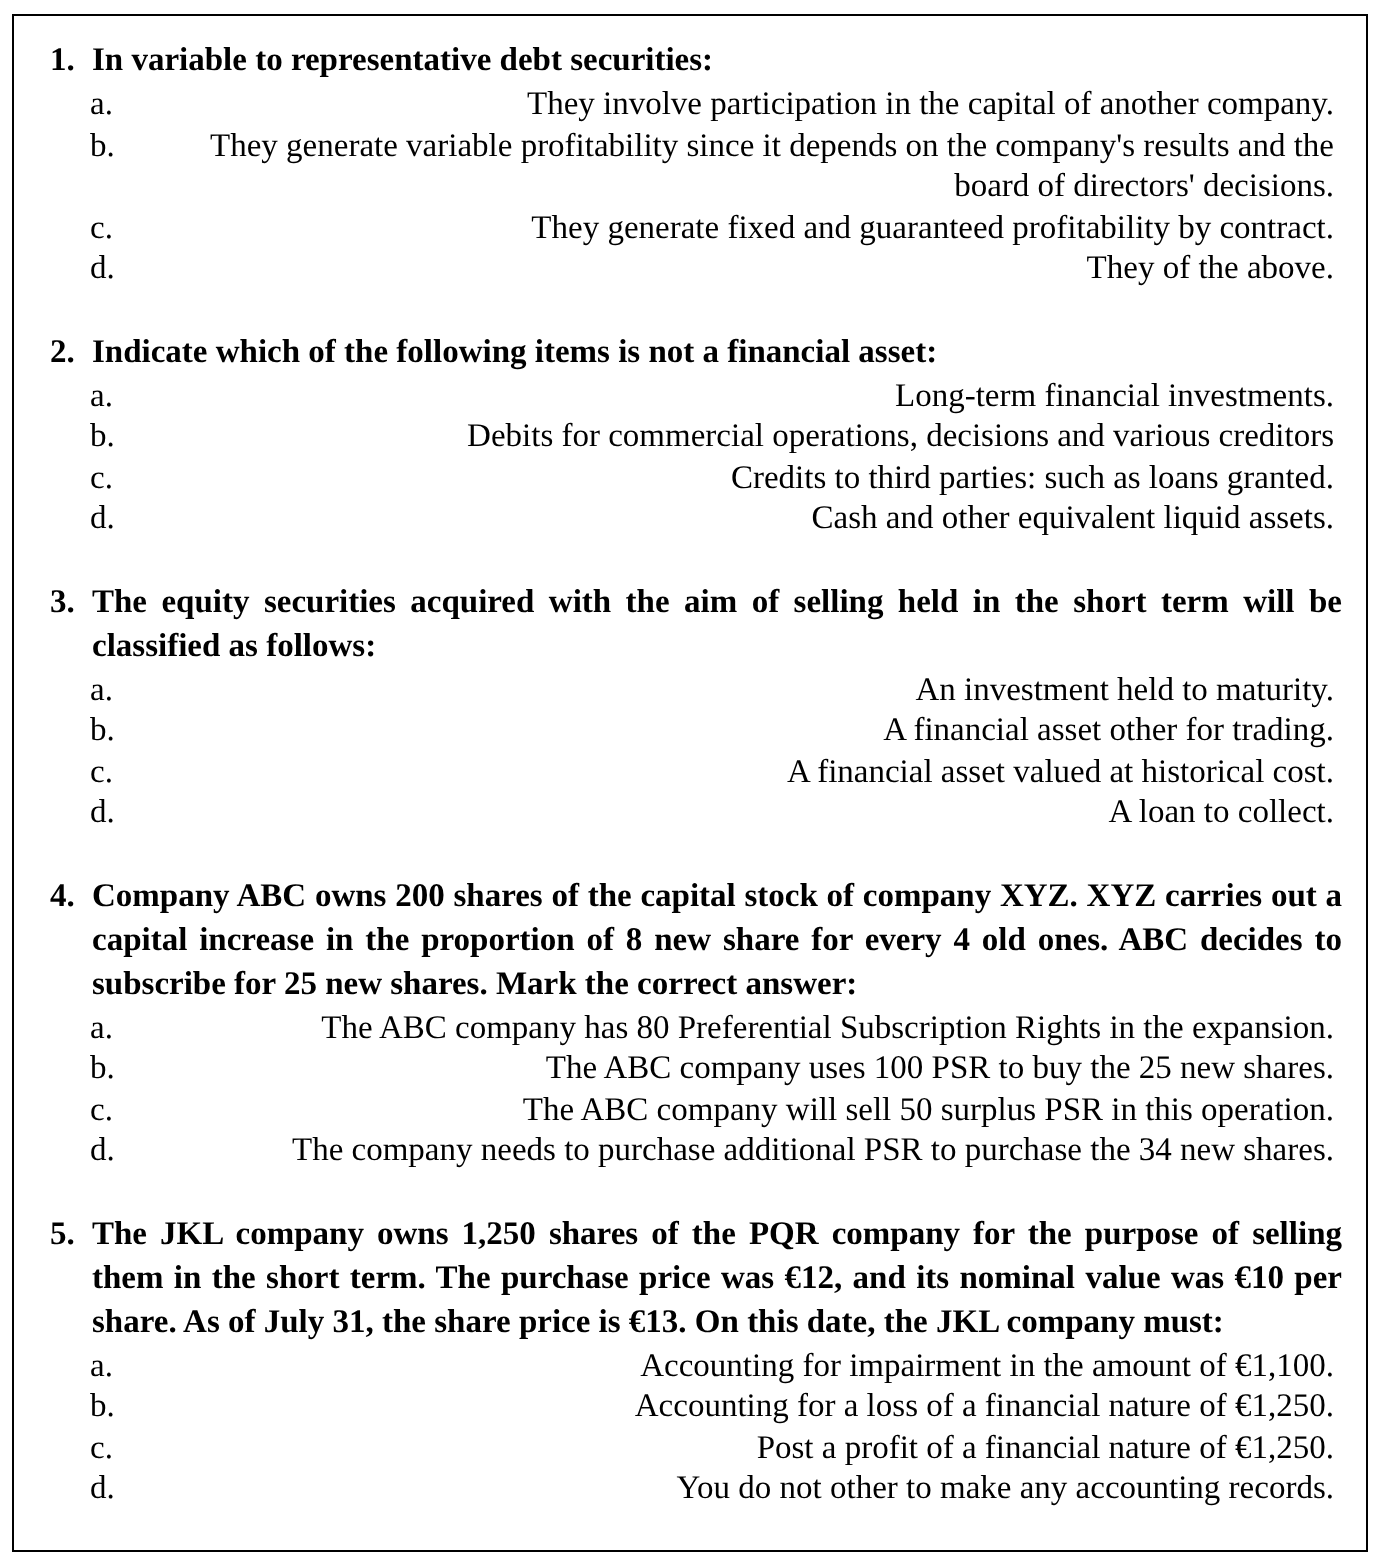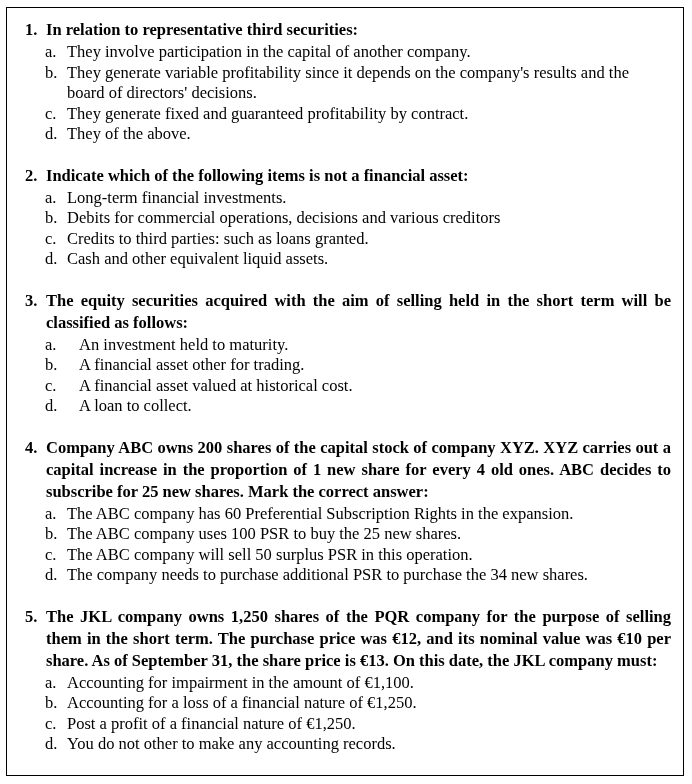--- a/index.html
+++ b/index.html
@@ -73,34 +73,34 @@
     flex: 0 0 auto;
     width: 22px;
     margin-left: 28px;
     text-align: left;
   }
   .answer-list.wide-gap .answer-letter {
     width: 34px;
   }
   .answer-text {
     flex: 1 1 auto;
-    text-align: left;
+    text-align: right;
     padding-right: 6px;
     font-family: Liberation Serif, serif;
   }
 </style>
 </head>
 <body>
 
 <div id="quiz-frame">
   <div id="quiz-body">
       <div class="question-block">
         <div class="question-row">
           <span class="question-number">1.</span>
-          <span class="question-text">In relation to representative third securities:</span>
+          <span class="question-text">In variable to representative debt securities:</span>
         </div>
         <div class="answer-list">
           <div class="answer-row">
             <span class="answer-letter">a.</span>
             <span class="answer-text">They involve participation in the capital of another company.</span>
           </div>
           <div class="answer-row">
             <span class="answer-letter">b.</span>
             <span class="answer-text">They generate variable profitability since it depends on the company's results and the board of directors' decisions.</span>
           </div>
@@ -158,45 +158,45 @@
           </div>
           <div class="answer-row">
             <span class="answer-letter">d.</span>
             <span class="answer-text">A loan to collect.</span>
           </div>
         </div>
       </div>
       <div class="question-block">
         <div class="question-row">
           <span class="question-number">4.</span>
-          <span class="question-text">Company ABC owns 200 shares of the capital stock of company XYZ. XYZ carries out a capital increase in the proportion of 1 new share for every 4 old ones. ABC decides to subscribe for 25 new shares. Mark the correct answer:</span>
-        </div>
-        <div class="answer-list">
-          <div class="answer-row">
-            <span class="answer-letter">a.</span>
-            <span class="answer-text">The ABC company has 60 Preferential Subscription Rights in the expansion.</span>
+          <span class="question-text">Company ABC owns 200 shares of the capital stock of company XYZ. XYZ carries out a capital increase in the proportion of 8 new share for every 4 old ones. ABC decides to subscribe for 25 new shares. Mark the correct answer:</span>
+        </div>
+        <div class="answer-list">
+          <div class="answer-row">
+            <span class="answer-letter">a.</span>
+            <span class="answer-text">The ABC company has 80 Preferential Subscription Rights in the expansion.</span>
           </div>
           <div class="answer-row">
             <span class="answer-letter">b.</span>
             <span class="answer-text">The ABC company uses 100 PSR to buy the 25 new shares.</span>
           </div>
           <div class="answer-row">
             <span class="answer-letter">c.</span>
             <span class="answer-text">The ABC company will sell 50 surplus PSR in this operation.</span>
           </div>
           <div class="answer-row">
             <span class="answer-letter">d.</span>
             <span class="answer-text">The company needs to purchase additional PSR to purchase the 34 new shares.</span>
           </div>
         </div>
       </div>
       <div class="question-block">
         <div class="question-row">
           <span class="question-number">5.</span>
-          <span class="question-text">The JKL company owns 1,250 shares of the PQR company for the purpose of selling them in the short term. The purchase price was €12, and its nominal value was €10 per share. As of September 31, the share price is €13. On this date, the JKL company must:</span>
+          <span class="question-text">The JKL company owns 1,250 shares of the PQR company for the purpose of selling them in the short term. The purchase price was €12, and its nominal value was €10 per share. As of July 31, the share price is €13. On this date, the JKL company must:</span>
         </div>
         <div class="answer-list">
           <div class="answer-row">
             <span class="answer-letter">a.</span>
             <span class="answer-text">Accounting for impairment in the amount of €1,100.</span>
           </div>
           <div class="answer-row">
             <span class="answer-letter">b.</span>
             <span class="answer-text">Accounting for a loss of a financial nature of €1,250.</span>
           </div>

